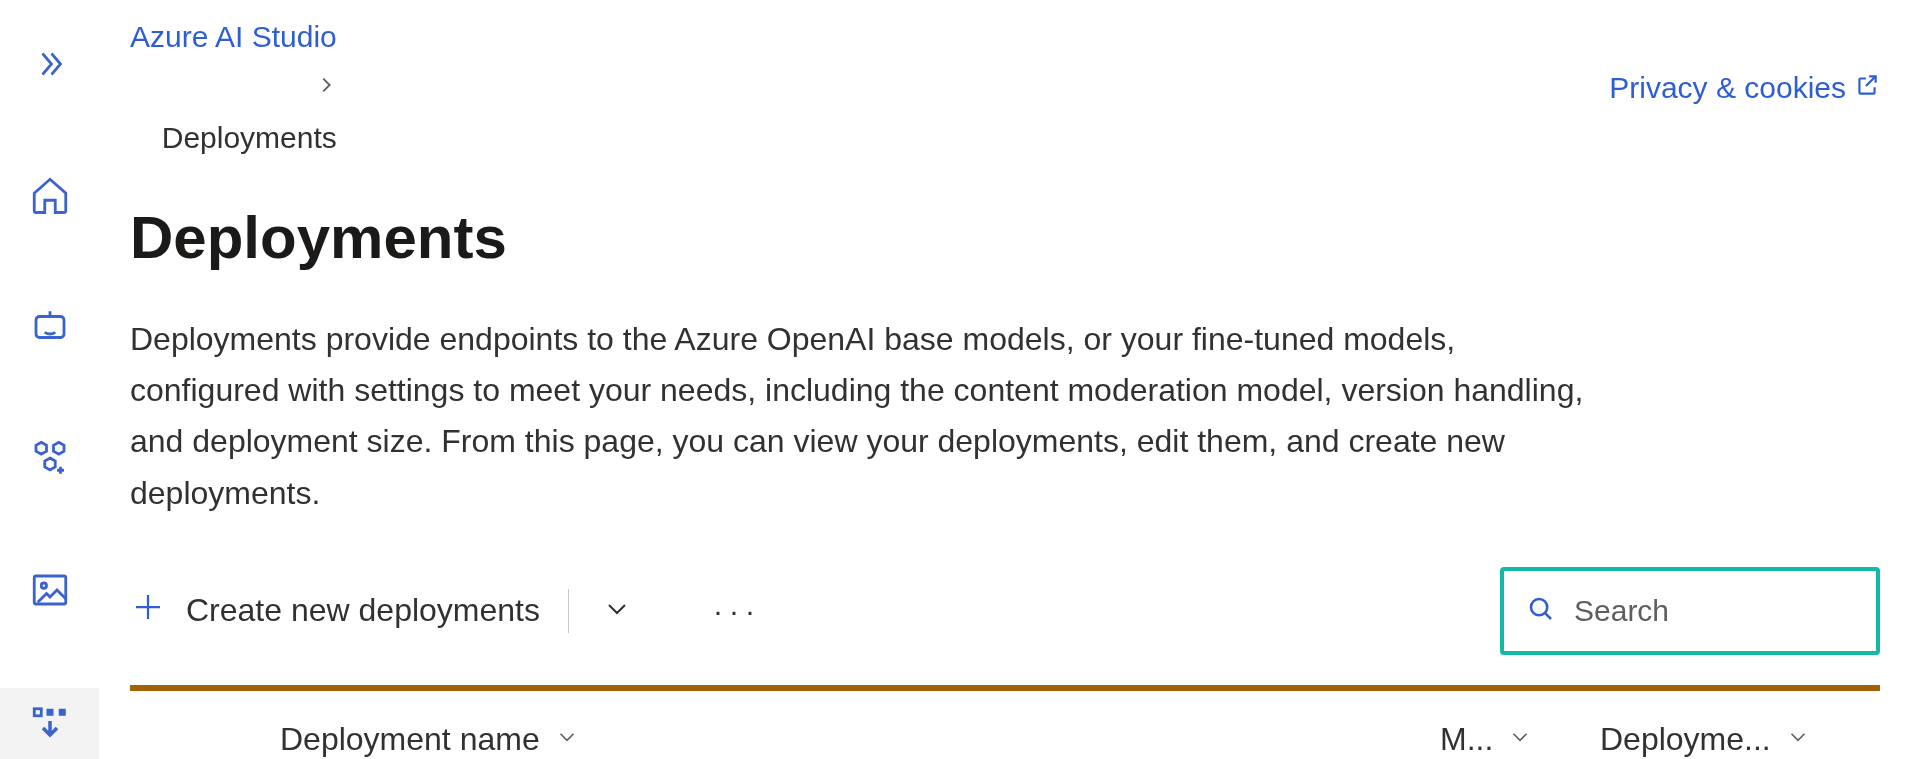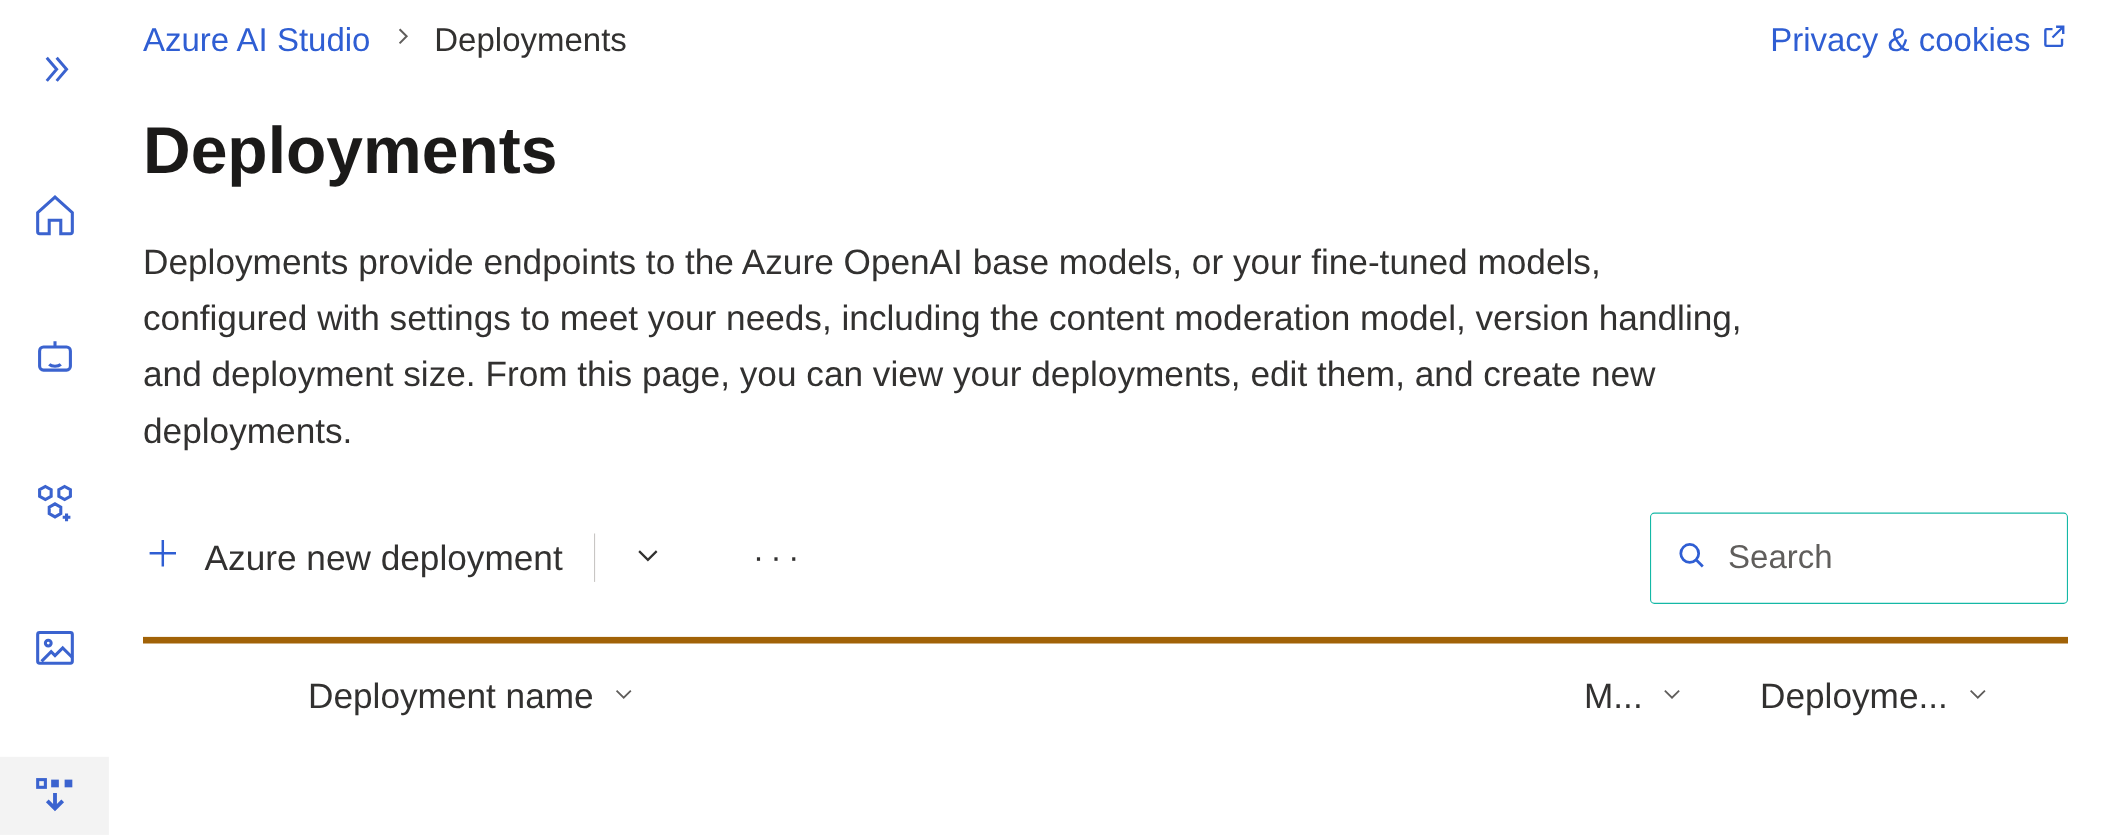--- a/index.html
+++ b/index.html
@@ -55,22 +55,23 @@
     }
     .topbar {
       display: flex;
       justify-content: space-between;
       align-items: center;
       font-size: 30px;
       margin-bottom: 48px;
     }
     .breadcrumb {
       display: flex;
-      align-items: flex-start;
+      align-items: flex-end;
       gap: 18px;
+      flex-direction: column;
     }
     .breadcrumb-link {
       color: #2f5ed3;
       cursor: pointer;
     }
     .breadcrumb-sep {
       color: #605e5c;
       font-size: 26px;
     }
     .breadcrumb-current {
@@ -152,21 +153,21 @@
       cursor: pointer;
       padding: 8px 18px;
       font-size: 30px;
       color: #323130;
       letter-spacing: 6px;
       margin-left: 30px;
     }
     .search-box {
       display: flex;
       align-items: flex-start;
-      border: 1px solid #14b8a6;
+      border: 4px solid #14b8a6;
       border-radius: 4px;
       padding: 23px 22px;
       width: 380px;
       gap: 18px;
     }
     .search-box svg {
       width: 30px;
       height: 30px;
       stroke: #2f5ed3;
       fill: none;
@@ -291,21 +292,21 @@
   <p class="page-desc">Deployments provide endpoints to the Azure OpenAI base models, or your fine-tuned models, configured with settings to meet your needs, including the content moderation model, version handling, and deployment size. From this page, you can view your deployments, edit them, and create new deployments.</p>
 
   <div class="toolbar">
     <div class="toolbar-left">
       <div class="create-btn">
         <span class="plus-icon">
           <svg viewBox="0 0 24 24">
               <path d="M12 4v16M4 12h16"></path>
             </svg>
         </span>
-        <span>Azure new deployment</span>
+        <span>Create new deployments</span>
       </div>
       <div class="toolbar-divider"></div>
       <div class="chevron-btn">
         <span>
           <svg viewBox="0 0 24 24">
               <path d="M6 9l6 6 6-6"></path>
             </svg>
         </span>
       </div>
       <div class="more-btn">

